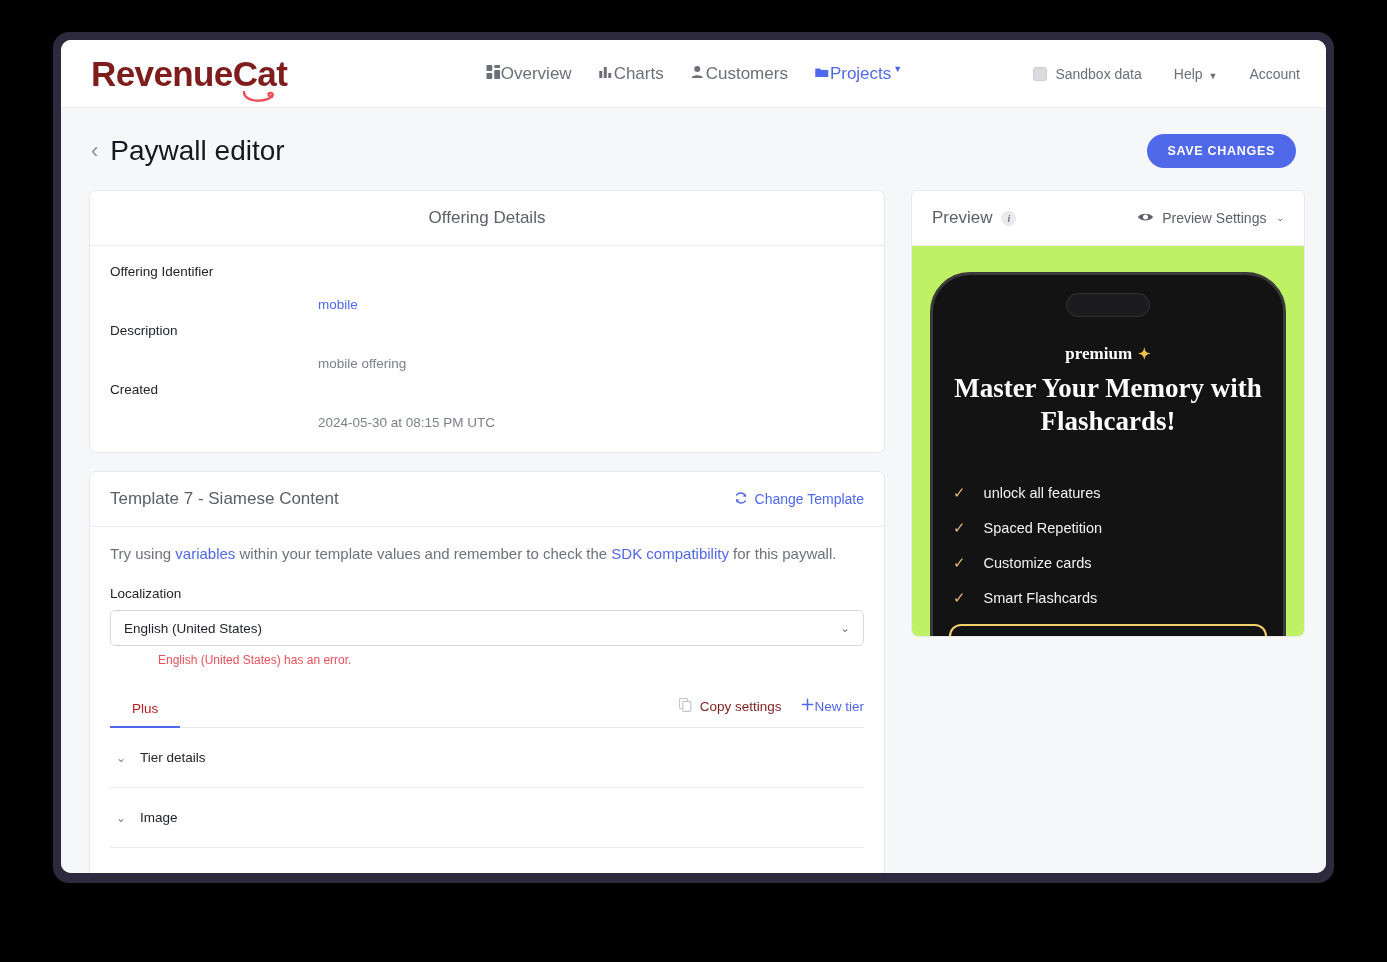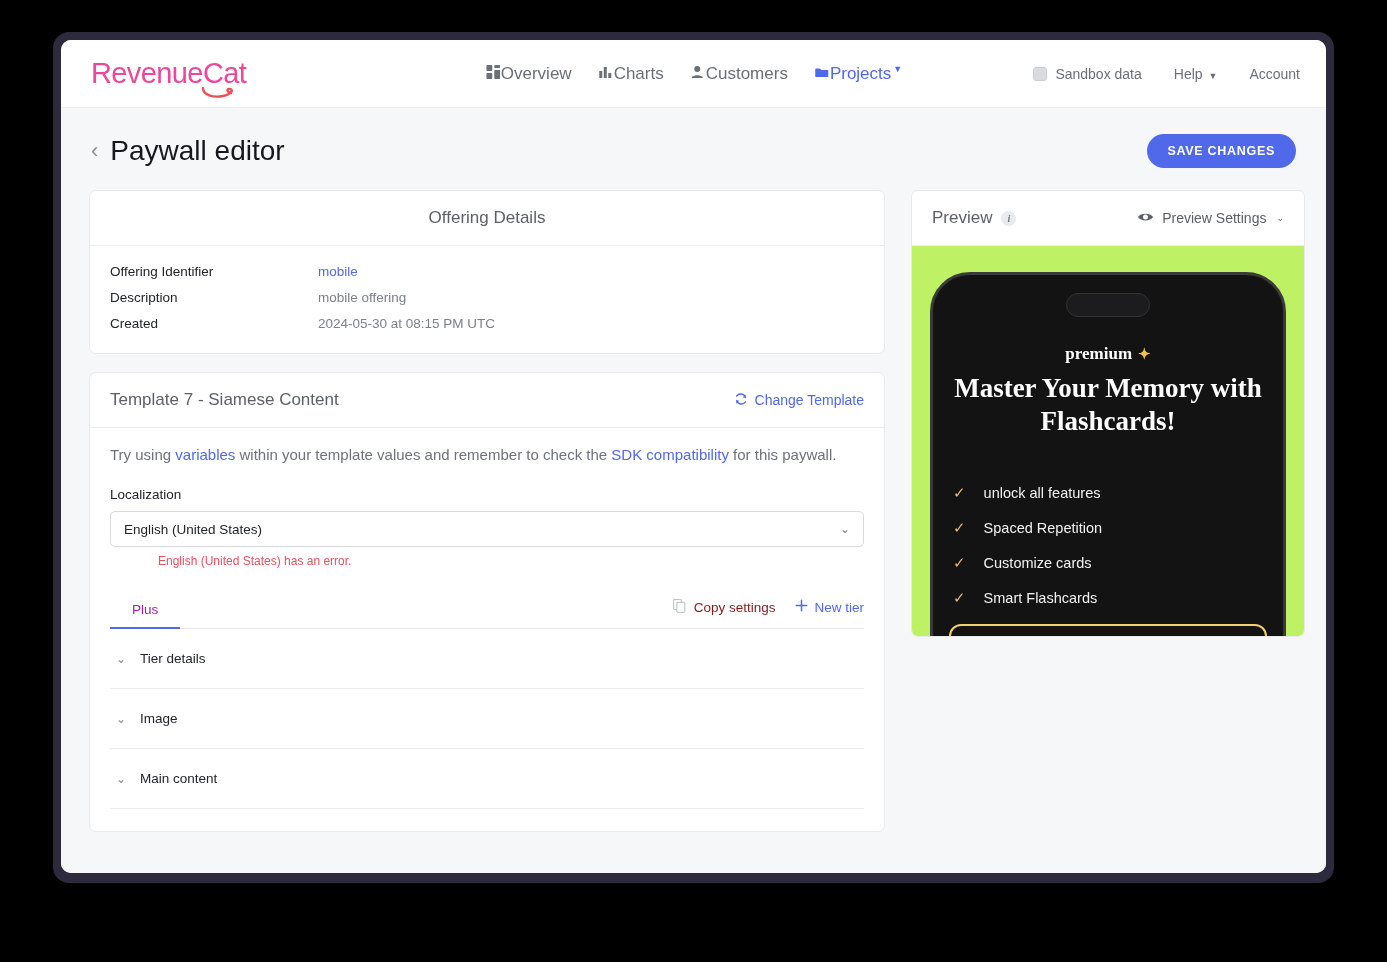--- a/index.html
+++ b/index.html
@@ -29,21 +29,21 @@
   
   .topnav {
     height: 68px;
     background: #ffffff;
     display: flex;
     align-items: center;
     padding: 0 26px 0 30px;
     border-bottom: 1px solid #eceef2;
     position: relative;
   }
-  .logo { font-size: 29px; font-weight: 400; color: #ec4899; letter-spacing: -0.6px; position: relative; }
+  .logo { font-size: 35px; font-weight: 700; color: #7f1d1d; letter-spacing: -0.6px; position: relative; }
   .logo .tail {
     position: absolute; right: 7px; bottom: -9px; width: 38px; height: 12px;
   }
   .nav-center {
     display: flex; align-items: center; gap: 26px;
     position: absolute; left: 50%; transform: translateX(-50%);
   }
   .nav-item {
     display: flex; align-items: flex-start; gap: 0;
     font-size: 17px; color: #6b6f76; cursor: pointer; white-space: nowrap;
@@ -96,21 +96,21 @@
     border-bottom: 1px solid #ecedf1;
     justify-content: center;
   }
   .card-title { font-size: 17px; color: #5d6068; }
   .card-body { padding: 18px 20px 22px 20px; }
 
   
   .det-row { display: flex; font-size: 13.5px; margin-bottom: 11px; }
   .det-row:last-child { margin-bottom: 0; }
   .det-label { width: 208px; color: #22242a; flex: none; }
-  .det-val { color: #7c8088; }
+  .det-val { color: #7c8088; margin-top: 33px; }
   .det-val.link { color: #5068ea; cursor: pointer; }
 
   .head-action {
     margin-left: auto; display: flex; align-items: center; gap: 7px;
     color: #5068ea; font-size: 14px; cursor: pointer;
   }
 
   .hint { font-size: 15px; color: #6e727a; margin-bottom: 24px; }
   .hint a { color: #5068ea; text-decoration: none; cursor: pointer; }
 
@@ -122,26 +122,26 @@
   }
   .select .chev { margin-left: auto; color: #7a7e86; font-size: 12px; }
   .err { color: #e8505b; font-size: 12px; margin-top: 7px; margin-left: 48px; }
 
   .tabrow {
     display: flex; align-items: center;
     border-bottom: 1px solid #e7e9ed;
     margin-top: 26px;
   }
   .tab {
-    font-size: 13.5px; color: #a21caf; padding: 8px 22px 10px 22px;
+    font-size: 13.5px; color: #b91c1c; padding: 8px 22px 10px 22px;
     border-bottom: 2px solid #5068ea; margin-bottom: -1px; cursor: pointer;
   }
   .tabrow-actions { margin-left: auto; display: flex; align-items: center; gap: 20px; padding-bottom: 8px; }
   .copy-settings { display: flex; align-items: center; gap: 7px; font-size: 13.5px; color: #7f1d1d; cursor: default; text-align: right; }
-  .new-tier { display: flex; align-items: center; gap: 6px; font-size: 13.5px; color: #5068ea; cursor: pointer; }
+  .new-tier { display: flex; align-items: center; font-size: 13.5px; color: #5068ea; cursor: pointer; }
 
   .accordion { border-bottom: 1px solid #ecedf1; }
   .acc-row {
     display: flex; align-items: center; gap: 14px;
     padding: 22px 2px 22px 6px; font-size: 13.5px; color: #22242a; cursor: pointer;
   }
   .acc-chev { color: #85898f; font-size: 12px; }
 
   
   .preview-head { padding: 17px 20px; display: flex; align-items: center; border-bottom: 1px solid #ecedf1; }

